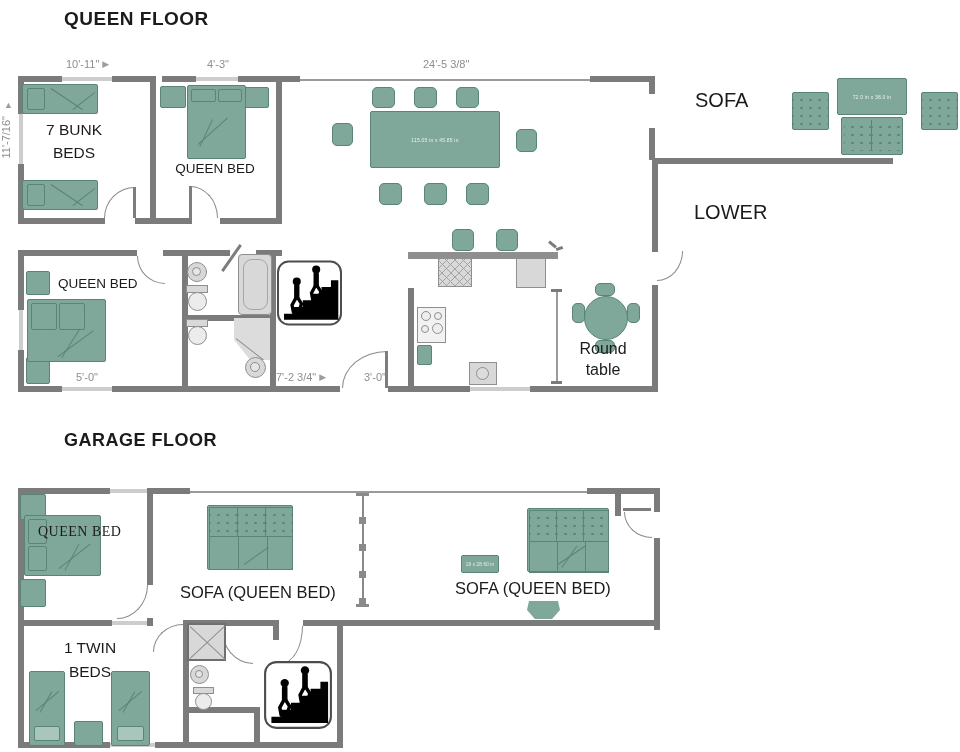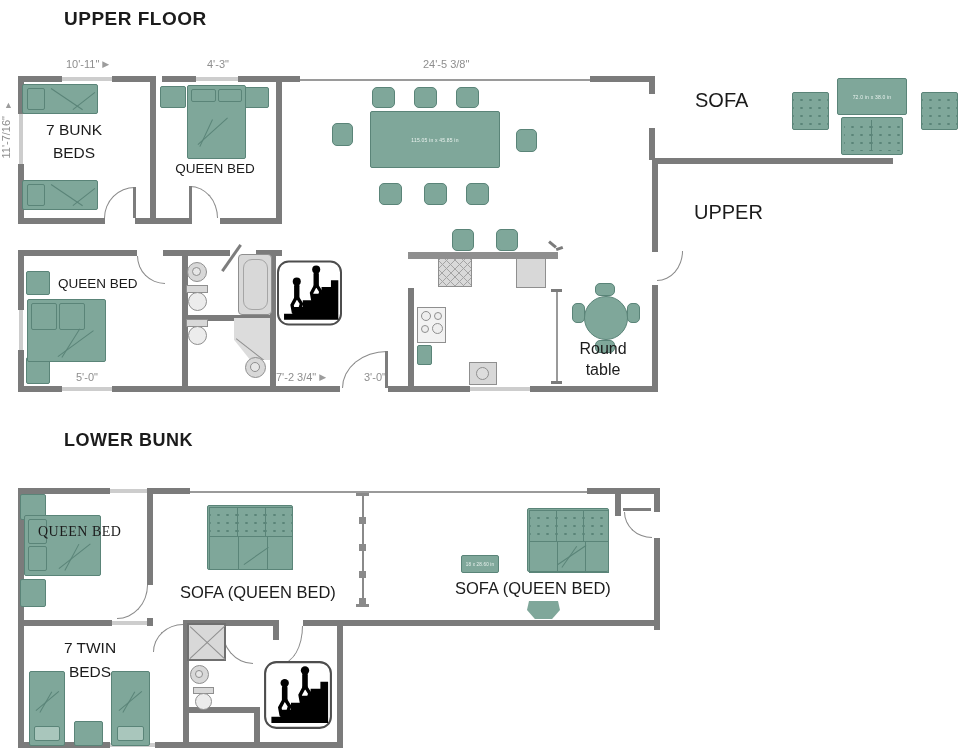--- a/index.html
+++ b/index.html
@@ -30,21 +30,21 @@
   .circle{border-radius:50%}
   .burner{position:absolute;border:1.2px solid #8f8f8f;border-radius:50%;background:#eee;box-sizing:border-box}
   .hatch{background:#d9d9d9;background-image:repeating-linear-gradient(45deg,transparent 0 5px,#a3a3a3 5px 6px),repeating-linear-gradient(-45deg,transparent 0 5px,#a3a3a3 5px 6px)}
 </style>
 </head>
 <body>
 
 <div id="canvas">
 
   <section>
-    <div class="lbl" style="left:64px;top:8px;font-size:19px;font-weight:600;letter-spacing:.5px">UPPER FLOOR</div>
+    <div class="lbl" style="left:64px;top:8px;font-size:19px;font-weight:600;letter-spacing:.5px">QUEEN FLOOR</div>
 
     <div class="dim" style="left:66px;top:58px">
       <span>10'-11"</span><span class="ar">▶</span>
     </div>
     <div class="dim" style="left:207px;top:58px">4'-3"</div>
     <div class="dim" style="left:423px;top:58px">24'-5 3/8"</div>
     <div class="dim" style="left:4px;top:100px;font-size:9px;color:#9c9c9c">▲</div>
     <div class="dim" style="left:0px;top:116px;writing-mode:vertical-rl;transform:rotate(180deg)">11'-7/16"</div>
     <div class="dim" style="left:76px;top:371px">5'-0"</div>
     <div class="dim" style="left:276px;top:371px">
@@ -207,34 +207,34 @@
       <path d="M12,90 L12,81 26,81 26,71 40,71 40,61 54,61 54,51 68,51 68,41 82,41 82,31 93,31 93,90 Z" fill="#000"></path>
       <circle cx="31" cy="33" r="6" fill="#000"></circle>
       <path d="M31,40 L31,56" stroke="#000" stroke-width="8" stroke-linecap="round"></path>
       <path d="M31,55 L24,68 26,79 M31,55 L38,66 34,79" stroke="#000" stroke-width="5" fill="none" stroke-linecap="round"></path>
       <circle cx="60" cy="15" r="6" fill="#000"></circle>
       <path d="M60,22 L60,38" stroke="#000" stroke-width="8" stroke-linecap="round"></path>
       <path d="M60,37 L53,50 55,61 M60,37 L67,48 63,60" stroke="#000" stroke-width="5" fill="none" stroke-linecap="round"></path>
     </svg>
 
     <div class="lbl" style="left:695px;top:89px;font-size:20px;font-weight:500">SOFA</div>
-    <div class="lbl" style="left:694px;top:201px;font-size:20px;font-weight:500">UPPER</div>
+    <div class="lbl" style="left:694px;top:201px;font-size:20px;font-weight:500">LOWER</div>
     <div class="furn dots" style="left:792px;top:92px;width:37px;height:38px"></div>
     <div class="furn" style="left:837px;top:78px;width:70px;height:37px">
       <div class="tinytxt">72.0 in x 38.0 in</div>
     </div>
     <div class="furn dots" style="left:921px;top:92px;width:37px;height:38px"></div>
     <div class="furn" style="left:841px;top:117px;width:62px;height:38px">
       <div class="dots" style="position:absolute;left:2px;top:2px;width:27px;height:31px;border-right:1.2px solid var(--furniture-dark)"></div>
       <div class="dots" style="position:absolute;left:30px;top:2px;width:28px;height:31px"></div>
     </div>
   </section>
 
   <section>
-    <div class="lbl" style="left:64px;top:430px;font-size:18px;font-weight:600;letter-spacing:.5px">LOWER BUNK</div>
+    <div class="lbl" style="left:64px;top:430px;font-size:18px;font-weight:600;letter-spacing:.5px">GARAGE FLOOR</div>
 
     <div class="wall" style="left:18px;top:488px;width:92px;height:6px"></div>
     <div class="win" style="left:110px;top:489px;width:43px;height:4px"></div>
     <div class="wall" style="left:153px;top:488px;width:37px;height:6px"></div>
     <div class="tline" style="left:190px;top:491px;width:397px;height:1.5px"></div>
     <div class="wall" style="left:587px;top:488px;width:73px;height:6px"></div>
     <div class="wall" style="left:615px;top:494px;width:6px;height:22px"></div>
 
     <div class="wall" style="left:654px;top:488px;width:6px;height:24px"></div>
     <div class="leaf" style="left:623px;top:508px;width:28px;height:3px"></div>
@@ -304,21 +304,21 @@
       <div class="fold" style="left:30px;top:55px;width:34px;transform:rotate(-34deg)"></div>
       <div class="fold" style="left:34px;top:58px;width:26px;transform:rotate(-55deg)"></div>
     </div>
     <div class="furn" style="left:461px;top:555px;width:38px;height:18px">
       <div class="tinytxt" style="font-size:4.5px">18 x 28.60 in</div>
     </div>
     <div class="lbl" style="left:455px;top:579px;font-size:16.5px">SOFA (QUEEN BED)</div>
     <div style="position:absolute;left:527px;top:601px;width:33px;height:18px;background:var(--furniture);clip-path:polygon(6% 0,94% 0,100% 50%,76% 100%,24% 100%,0 50%)"></div>
 
     <div class="lbl ctr" style="left:38px;top:636px;width:104px;font-size:15.5px;line-height:24px">
-      <div>7 TWIN</div>
+      <div>1 TWIN</div>
       <div>BEDS</div>
     </div>
     <div class="furn" style="left:29px;top:671px;width:36px;height:75px">
       <div class="fold" style="left:6px;top:38px;width:30px;transform:rotate(-40deg)"></div>
       <div class="fold" style="left:10px;top:40px;width:24px;transform:rotate(-60deg)"></div>
       <div class="pillow lt" style="left:4px;top:54px;width:26px;height:15px"></div>
     </div>
     <div class="furn" style="left:74px;top:721px;width:29px;height:25px"></div>
     <div class="furn" style="left:111px;top:671px;width:39px;height:75px">
       <div class="fold" style="left:7px;top:38px;width:30px;transform:rotate(-40deg)"></div>

